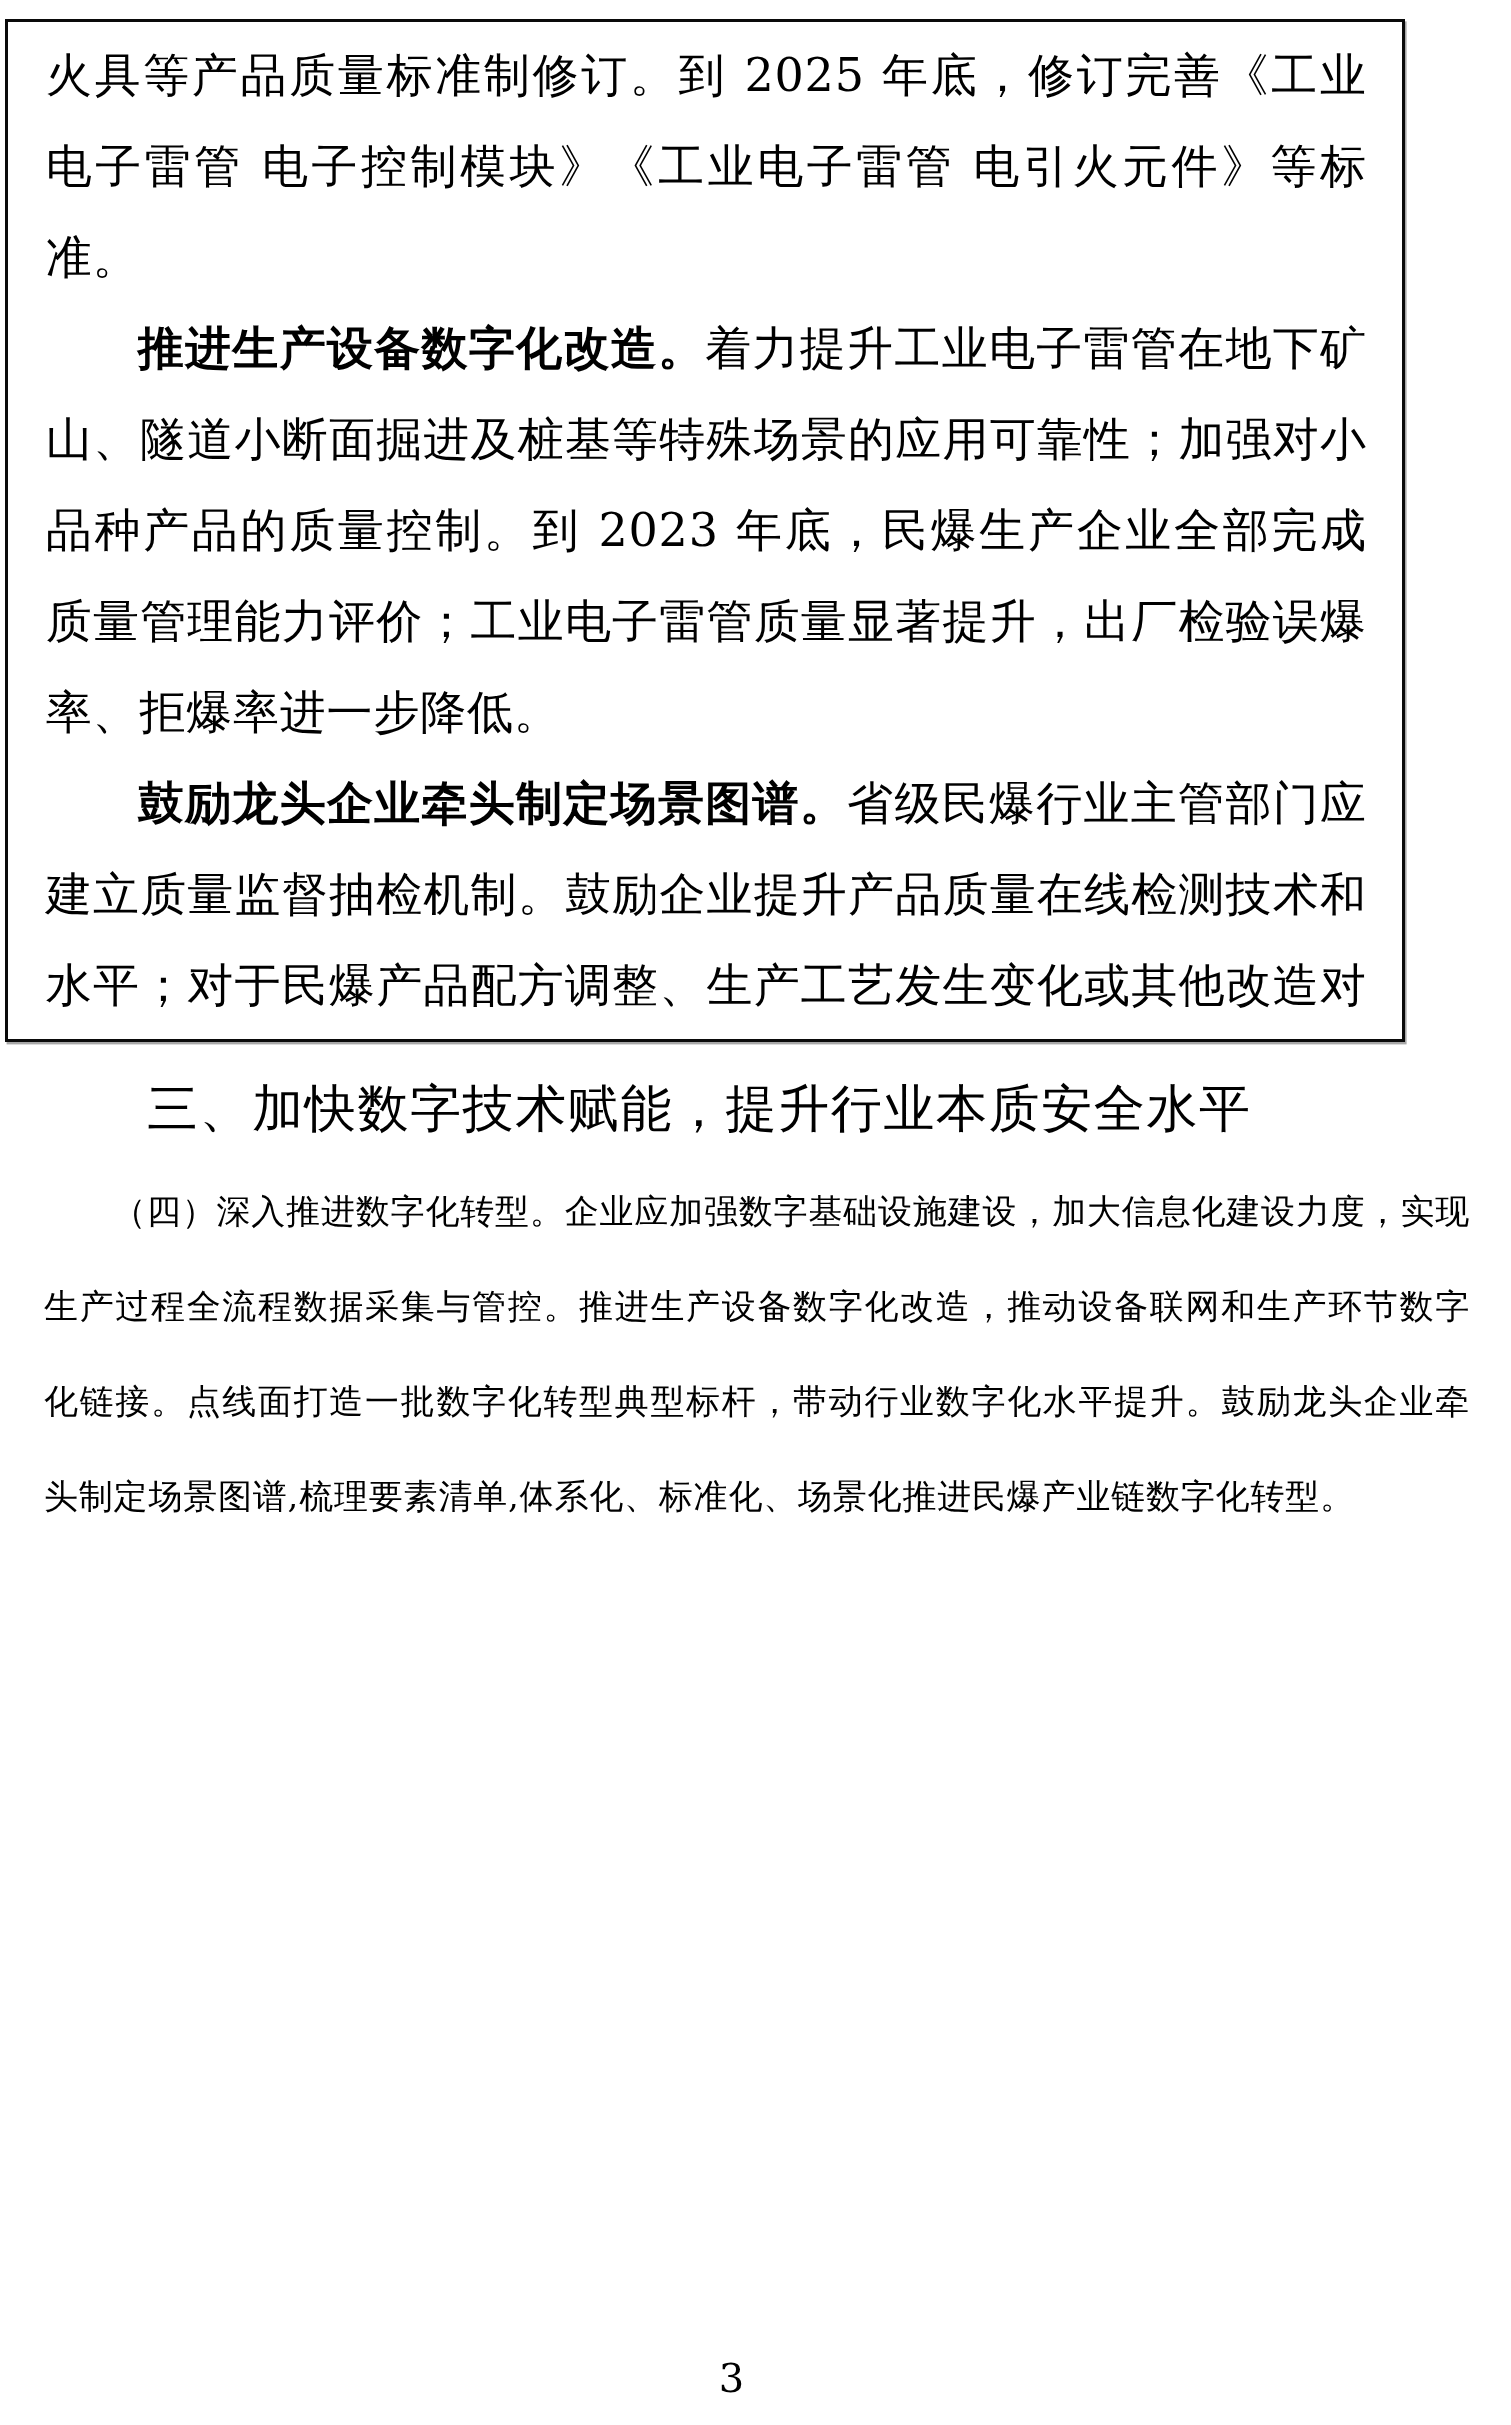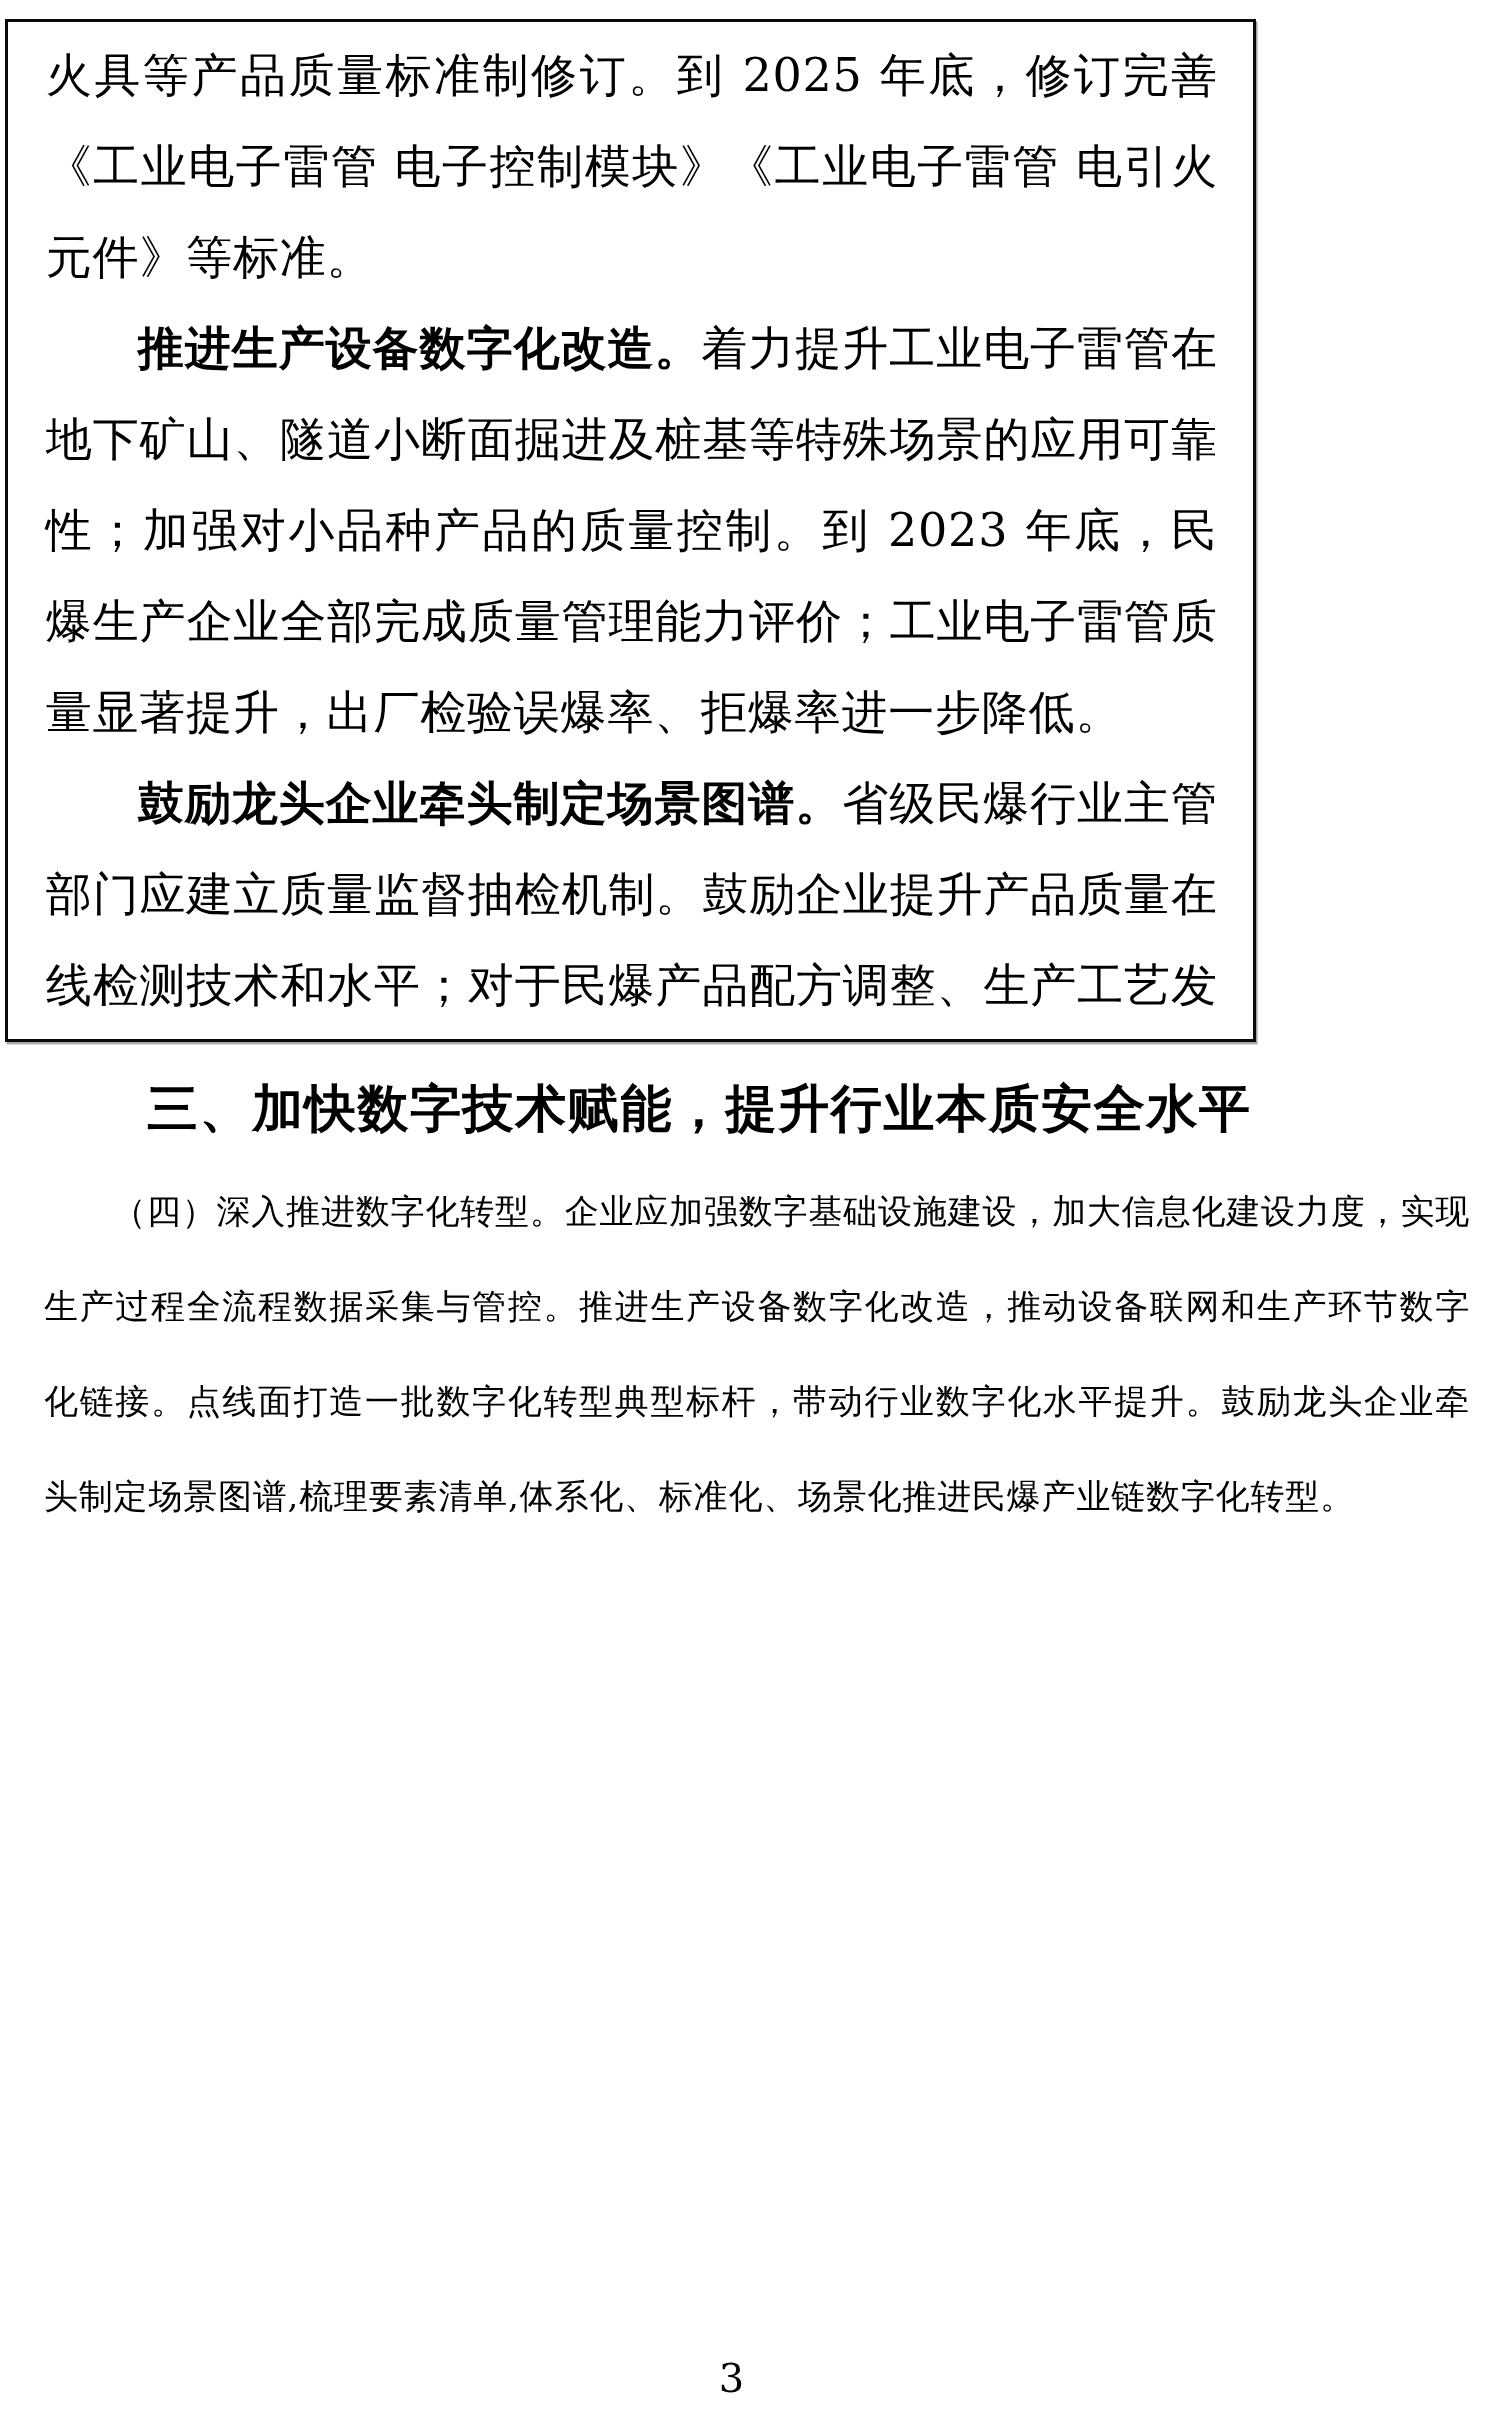--- a/index.html
+++ b/index.html
@@ -13,21 +13,21 @@
     height: 2426px;
     background: #ffffff;
     overflow: hidden;
     font-family: "DejaVu Serif", "Liberation Serif", serif;
     color: #000000;
   }
   
   .top-box {
     box-sizing: border-box;
     margin: 19px 4.8px 0 4.8px;
-    width: 1251px;
+    width: 1400px;
     height: 1023px;
     border: 3.2px solid #0a0a0a;
     box-shadow: 1.6px 2.4px 0 rgba(60,60,60,0.45);
     padding: 8px 35px 0 38px;
     overflow: hidden;
   }
   .top-box p {
     margin: 0;
     font-size: 46px;
     line-height: 91px;
@@ -37,21 +37,21 @@
   .para-indent {
     text-indent: 2em;
   }
   .bold-lead {
     font-weight: bold;
     font-family: "DejaVu Sans", "Liberation Sans", sans-serif;
   }
   .section-heading {
     margin: 33px 48px 20.7px 147px;
     font-family: "DejaVu Sans", "Liberation Sans", sans-serif;
-    font-weight: bold;
+    font-weight: normal;
     font-size: 51px;
     line-height: 68px;
     letter-spacing: 1.6px;
   }
   .lower-section {
     margin: 0 41px 0 44px;
   }
   .lower-section p {
     margin: 0 0 11px 0;
     font-size: 34px;

